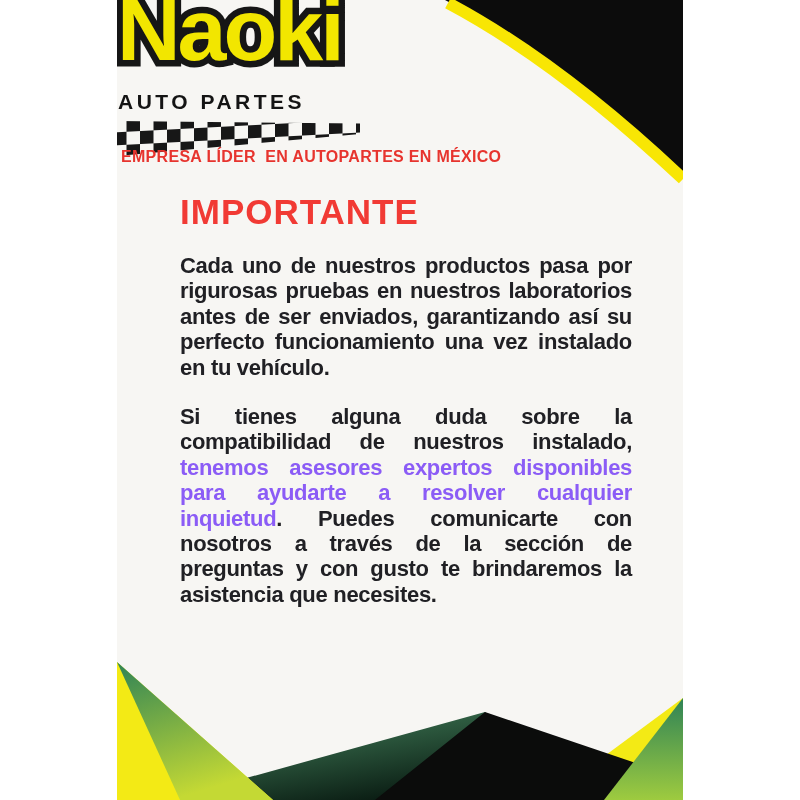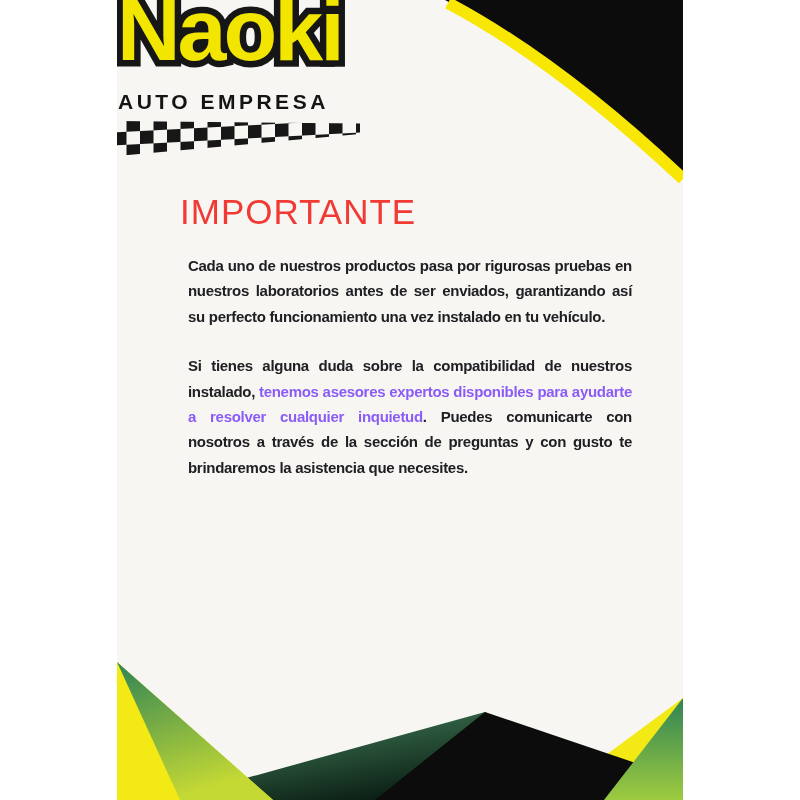--- a/index.html
+++ b/index.html
@@ -32,47 +32,48 @@
     background-size:27px 26px;
     clip-path:polygon(0 4%, 100% 46%, 100% 74%, 0 100%);
   }
   .tagline{
     position:absolute;left:4px;top:148px;font-weight:bold;font-size:16px;
     letter-spacing:.3px;color:#e7342e;white-space:pre;
   }
   
   .main-text{position:absolute;left:63px;top:192px;width:452px;}
   .heading{
-    margin:0 0 21px 0;font-size:35px;font-weight:normal;letter-spacing:1px;
+    margin:0 0 21px 0;font-size:35px;font-weight:bold;letter-spacing:1px;
     color:#f13a34;
   }
   .main-text p{
-    margin:0 0 24px 8px;font-size:15px;line-height:25.4px;font-weight:bold;
+    margin:0 0 24px 0;font-size:22px;line-height:25.4px;font-weight:bold;
     letter-spacing:-0.3px;color:#202024;text-align:justify;
   }
   .hl{color:#8b5cf6;}
   
   .bottom-svg{position:absolute;left:0;bottom:0;pointer-events:none;}
 </style>
 </head>
 <body>
 
 <div class="canvas">
 
   <svg class="corner-svg" width="566" height="200" viewBox="0 0 566 200" aria-hidden="true">
     <path d="M328,0 L566,0 L566,178 Q436,56 328,0 Z" fill="#0c0c0c"></path>
     <path d="M331,3 Q442,62 566,179" fill="none" stroke="#f8e604" stroke-width="12"></path>
   </svg>
 
   <div class="logo-wrap">
     <span class="logo-stroke">Naoki</span>
     <span class="logo-fill">Naoki</span>
   </div>
-  <div class="logo-sub">AUTO EMPRESA</div>
+  <div class="logo-sub">AUTO PARTES</div>
   <div class="flag"></div>
+  <div class="tagline">EMPRESA LÍDER  EN AUTOPARTES EN MÉXICO</div>
 
   <div class="main-text">
     <h1 class="heading">IMPORTANTE</h1>
     <p>Cada uno de nuestros productos pasa por rigurosas pruebas en nuestros laboratorios antes de ser enviados, garantizando así su perfecto funcionamiento una vez instalado en tu vehículo.</p>
     <p><span>Si tienes alguna duda sobre la compatibilidad de nuestros instalado, </span><span class="hl">tenemos asesores expertos disponibles para ayudarte a resolver cualquier inquietud</span><span>. Puedes comunicarte con nosotros a través de la sección de preguntas y con gusto te brindaremos la asistencia que necesites.</span></p>
   </div>
 
   <svg class="bottom-svg" width="566" height="145" viewBox="0 0 566 145" aria-hidden="true">
     <defs>
       <linearGradient id="gMount" x1="0" y1="0" x2="0.75" y2="1">

